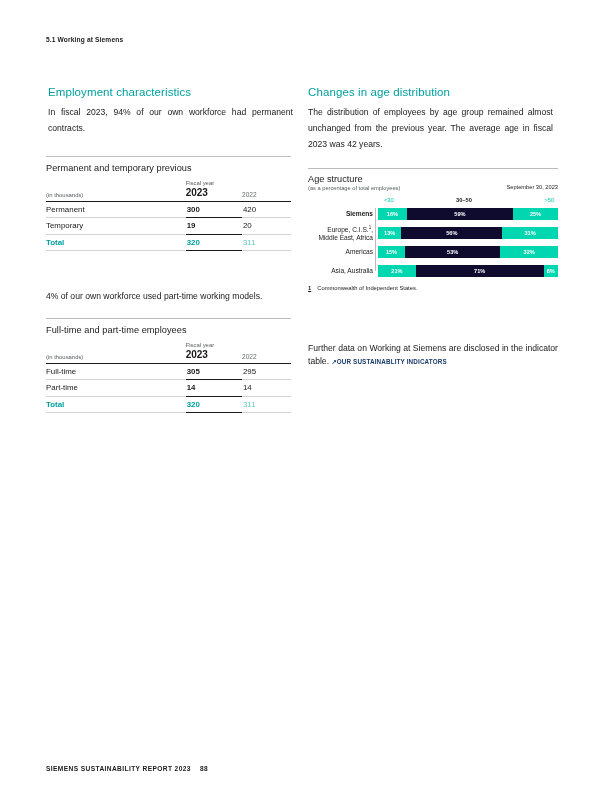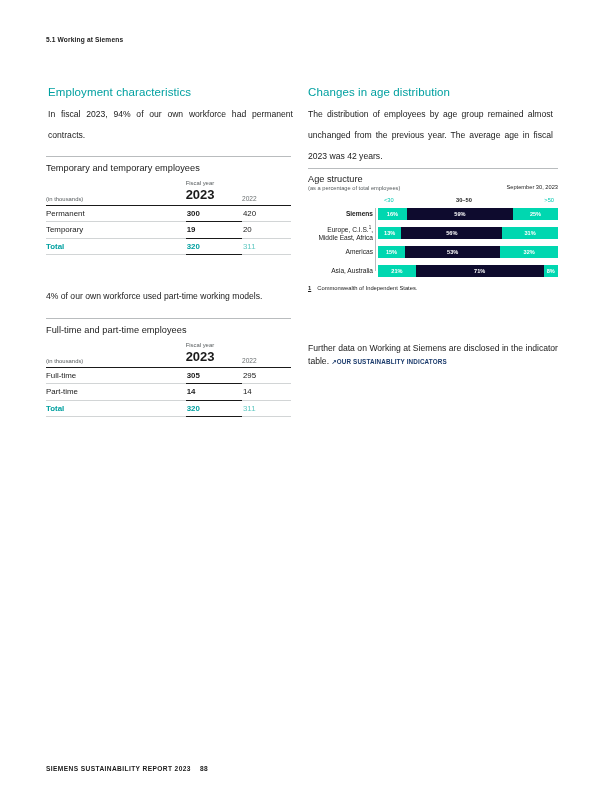--- a/index.html
+++ b/index.html
@@ -44,21 +44,21 @@
 
   .section-title {
     color: #00a0a0;
     font-size: 11.5px;
     font-weight: 400;
     margin: 0 0 6px 0;
     letter-spacing: 0.1px;
   }
   .body-text {
     font-size: 8.6px;
-    line-height: 21px;
+    line-height: 16px;
     margin: 0;
     text-align: justify;
     color: #1a1a1a;
   }
 
   
   .table-block {
     position: absolute;
     width: 245px;
     left: 46px;
@@ -99,21 +99,21 @@
   tr.head-row td {
     border-bottom: 1.1px solid #1a1a1a;
     padding-bottom: 2.5px;
     padding-top: 1px;
   }
   td.unit {
     font-size: 5.9px;
     color: #555a5c;
   }
   td.yr-cur {
-    font-size: 13px;
+    font-size: 10px;
     font-weight: bold;
     color: #1a1a1a;
     padding-left: 1px;
   }
   td.yr-prev {
     font-size: 6.6px;
     color: #6b7072;
     padding-left: 1px;
   }
   tr.data-row td {
@@ -311,21 +311,21 @@
 
   <div class="running-head">5.1 Working at Siemens</div>
 
   <div class="col col-left">
     <h2 class="section-title">Employment characteristics</h2>
     <p class="body-text">In fiscal 2023, 94% of our own workforce had permanent contracts.</p>
   </div>
 
   <div class="table-block tbl1">
     <div class="tbl-rule-top"></div>
-    <div class="tbl-caption">Temporary and temporary employees</div>
+    <div class="tbl-caption">Permanent and temporary previous</div>
     <table class="data">
       <colgroup>
           <col class="c1">
           <col class="c2">
           <col class="c3">
         </colgroup>
       <tbody>
         <tr>
           <td></td>
           <td class="fy-cell">Fiscal year</td>

